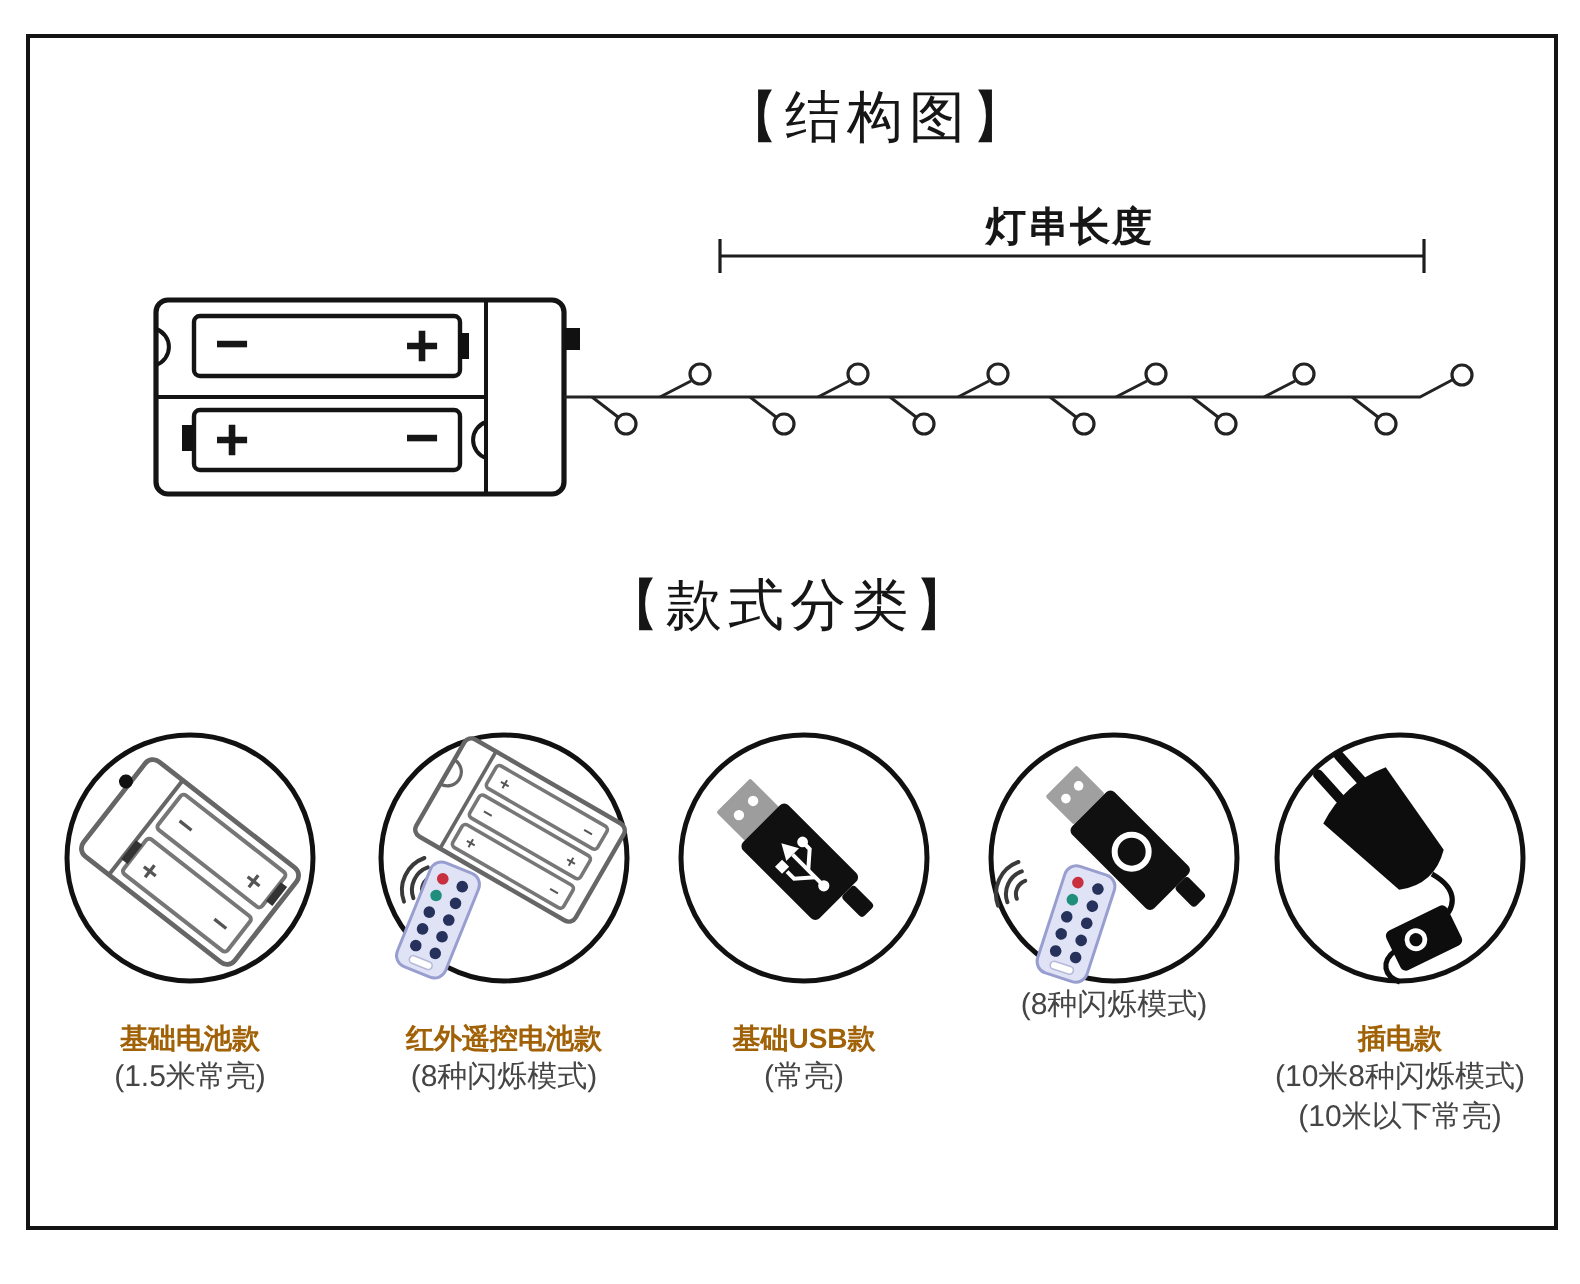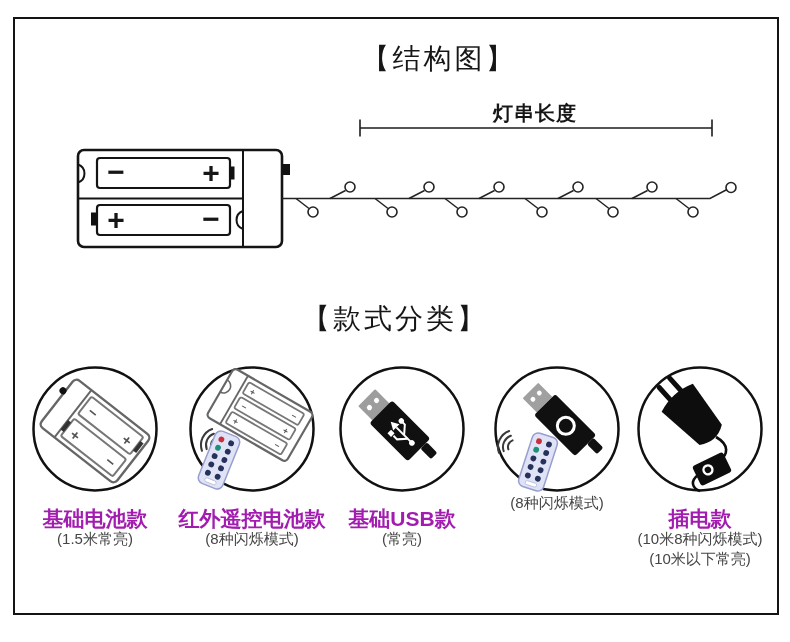--- a/index.html
+++ b/index.html
@@ -3,25 +3,25 @@
 <meta charset="utf-8">
 <style>
   html,body{margin:0;padding:0;background:#fff;}
   .canvas{position:relative;width:790px;height:642px;background:#ffffff;overflow:hidden;
           font-family:"Liberation Sans","DejaVu Sans",sans-serif;color:#1a1a1a;}
   .frame{position:absolute;left:13px;top:17px;width:766px;height:598px;
          border:2px solid #141414;box-sizing:border-box;}
   .title{position:absolute;left:0;width:100%;text-align:center;margin:0;
          font-size:28px;font-weight:500;letter-spacing:3px;color:#161616;}
   .t1{top:40px;margin-left:44px;}
-  .t2{top:300px;}
+  .t2{top:284px;}
   .structure-svg{position:absolute;left:0;top:0;}
   .col{position:absolute;top:365px;width:160px;text-align:center;}
   .col svg{display:block;margin:0 auto;}
-  .cat-name{margin-top:16px;font-size:21px;font-weight:700;line-height:20px;color:#a21caf;}
+  .cat-name{margin-top:16px;font-size:14px;font-weight:700;line-height:20px;color:#a16207;}
   .cat-line{font-size:15px;line-height:20px;color:#454545;}
 </style>
 </head>
 <body>
 
 <div class="canvas">
   <div class="frame"></div>
 
   <h1 class="title t1">【结构图】</h1>
 

